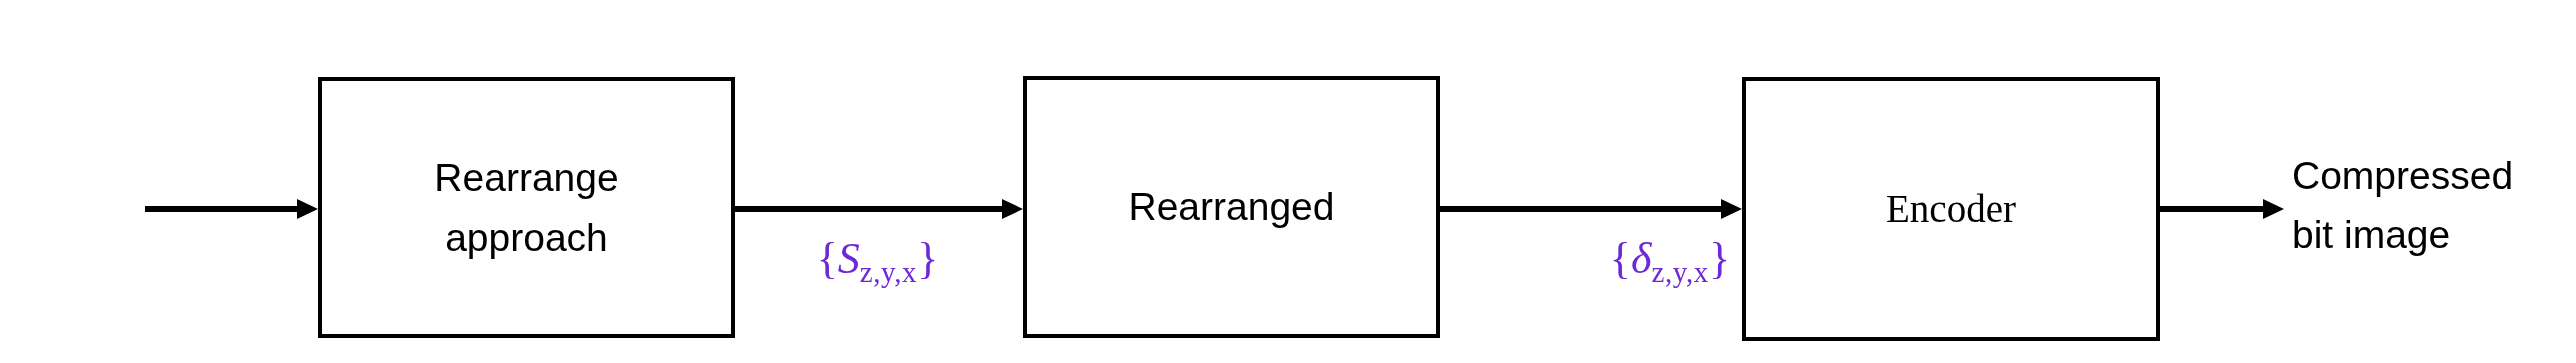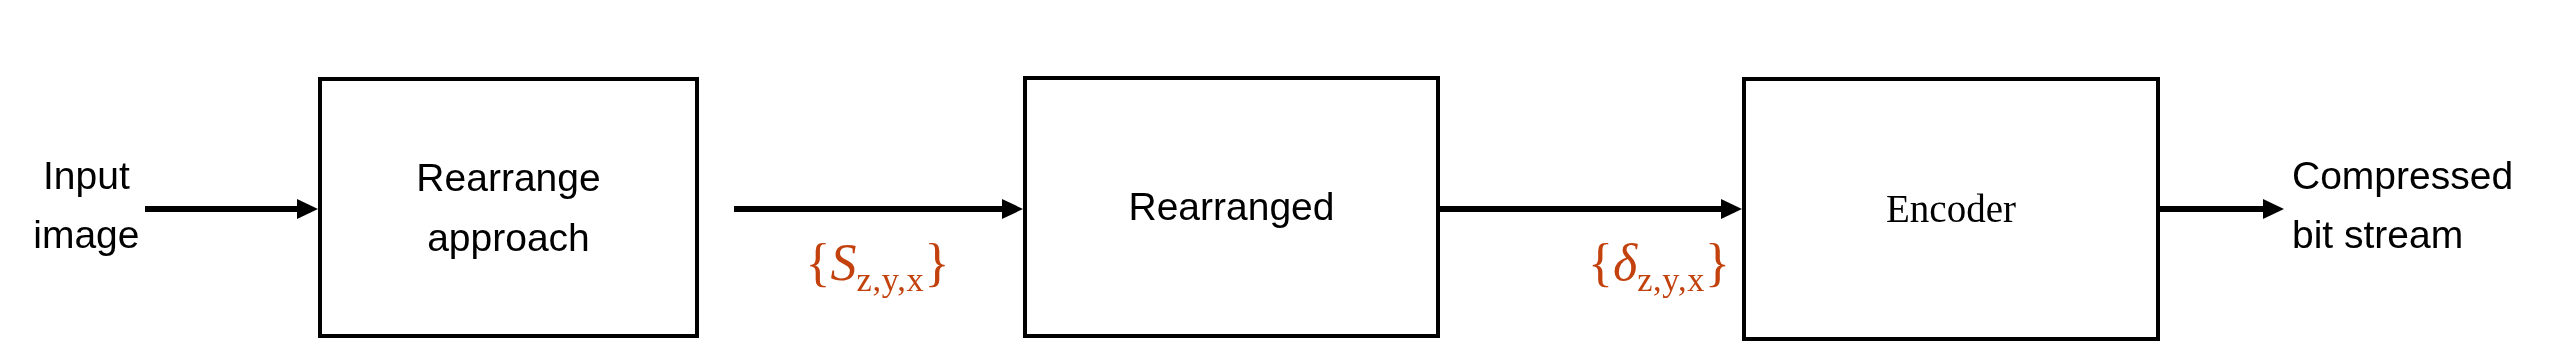--- a/index.html
+++ b/index.html
@@ -56,22 +56,22 @@
     top: -10.4px;
     width: 0;
     height: 0;
     border-top: 10.4px solid transparent;
     border-bottom: 10.4px solid transparent;
     border-left: 21px solid #000000;
   }
   .math {
     position: absolute;
     font-family: "Liberation Serif", serif;
-    font-size: 52px;
-    color: #c2410c;
+    font-size: 44px;
+    color: #6d28d9;
     text-align: center;
     white-space: nowrap;
   }
   .math .var {
     font-style: italic;
   }
   .math .sub {
     font-size: 0.66em;
     vertical-align: -0.32em;
     font-style: normal;
@@ -79,29 +79,27 @@
   }
   .math .brace {
     font-style: normal;
   }
 </style>
 </head>
 <body>
 
 <div id="canvas">
 
-  <div class="free-label" style="left:14.4px; top:146px; width:144px;">Input
-image</div>
 
   <div class="arrow" style="left:145px; top:209px; width:172px;">
     <div class="shaft" style="width:153px;"></div>
     <div class="head" style="left:152px;"></div>
   </div>
 
-  <div class="box" style="left:318px; top:77px; width:381px; height:261px;">
+  <div class="box" style="left:318px; top:77px; width:417px; height:261px;">
     <div class="box-label">Rearrange
 approach</div>
   </div>
 
 
   <div class="arrow" style="left:734px; top:209px; width:289px;">
     <div class="shaft" style="width:270px;"></div>
     <div class="head" style="left:268px;"></div>
   </div>
 
@@ -126,16 +124,16 @@
   <div class="box" style="left:1742px; top:77px; width:418px; height:264px;font-family:Liberation Serif, serif;">
     <div class="box-label">Encoder</div>
   </div>
 
   <div class="arrow" style="left:2160px; top:209px; width:124px;">
     <div class="shaft" style="width:105px;"></div>
     <div class="head" style="left:103px;"></div>
   </div>
 
   <div class="free-label" style="left:2292px; top:146px; width:279px; text-align:left;">Compressed
-bit stream</div>
+bit image</div>
 
 </div>
 
 
 </body></html>

